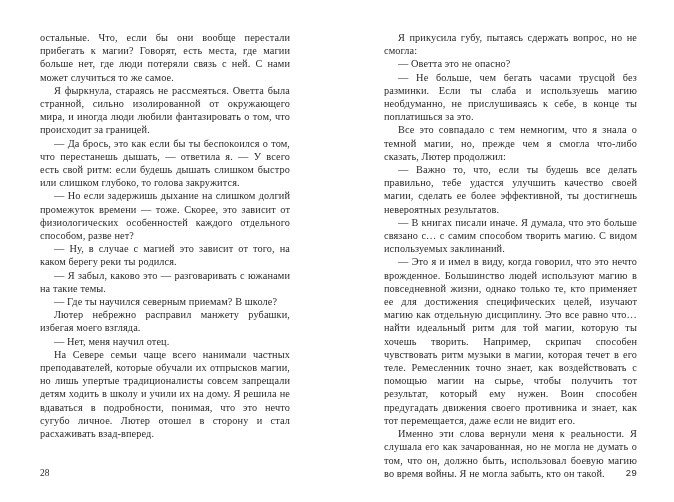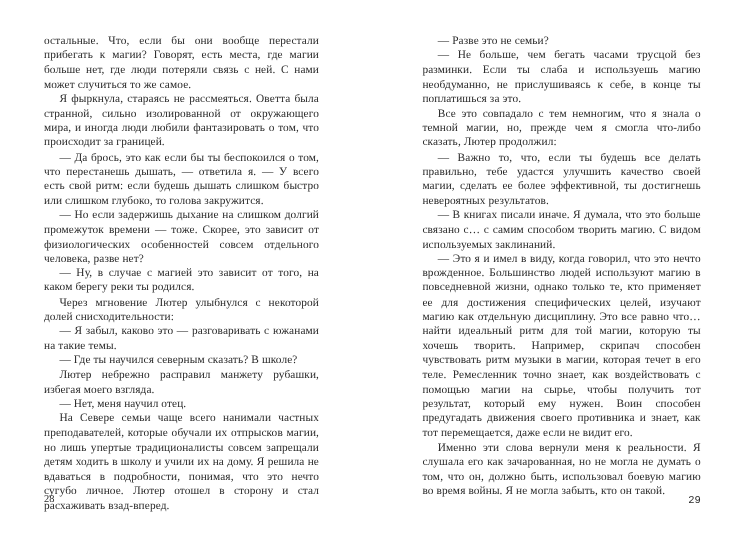--- a/index.html
+++ b/index.html
@@ -39,53 +39,53 @@
     line-height: 13.2px;
     text-align: justify;
     text-indent: 14px;
     letter-spacing: 0.1px;
   }
   .page p.continuation {
     text-indent: 0;
   }
   .page-number {
     position: absolute;
-    top: 449px;
+    top: 468px;
     font-size: 9.5px;
     color: #2a2a2a;
   }
   .page-number-left {
     left: 40px;
   }
   .page-number-right {
     right: 37px;
     font-family: Liberation Mono, monospace;
   }
 </style>
 </head>
 <body>
 
 <div class="spread">
 
   <div class="page page-left">
     <p class="continuation">остальные. Что, если бы они вообще перестали прибегать к магии? Говорят, есть места, где магии больше нет, где люди потеряли связь с ней. С нами может случиться то же самое.</p>
     <p>Я фыркнула, стараясь не рассмеяться. Оветта была странной, сильно изолированной от окружающего мира, и иногда люди любили фантазировать о том, что происходит за границей.</p>
     <p>— Да брось, это как если бы ты беспокоился о том, что перестанешь дышать, — ответила я. — У всего есть свой ритм: если будешь дышать слишком быстро или слишком глубоко, то голова закружится.</p>
-    <p>— Но если задержишь дыхание на слишком долгий промежуток времени — тоже. Скорее, это зависит от физиологических особенностей совсем отдельного человека, разве нет?</p>
+    <p>— Но если задержишь дыхание на слишком долгий промежуток времени — тоже. Скорее, это зависит от физиологических особенностей каждого отдельного способом, разве нет?</p>
     <p>— Ну, в случае с магией это зависит от того, на каком берегу реки ты родился.</p>
-    <p>Через мгновение Лютер улыбнулся с некоторой долей снисходительности:</p>
     <p>— Я забыл, каково это — разговаривать с южанами на такие темы.</p>
-    <p>— Где ты научился северным сказать? В школе?</p>
+    <p>— Где ты научился северным приемам? В школе?</p>
     <p>Лютер небрежно расправил манжету рубашки, избегая моего взгляда.</p>
     <p>— Нет, меня научил отец.</p>
     <p>На Севере семьи чаще всего нанимали частных преподавателей, которые обучали их отпрысков магии, но лишь упертые традиционалисты совсем запрещали детям ходить в школу и учили их на дому. Я решила не вдаваться в подробности, понимая, что это нечто сугубо личное. Лютер отошел в сторону и стал расхаживать взад-вперед.</p>
   </div>
 
   <div class="page page-right">
-    <p>— Разве это не семьи?</p>
+    <p>Я прикусила губу, пытаясь сдержать вопрос, но не смогла:</p>
+    <p>— Оветта это не опасно?</p>
     <p>— Не больше, чем бегать часами трусцой без разминки. Если ты слаба и используешь магию необдуманно, не прислушиваясь к себе, в конце ты поплатишься за это.</p>
     <p>Все это совпадало с тем немногим, что я знала о темной магии, но, прежде чем я смогла что-либо сказать, Лютер продолжил:</p>
     <p>— Важно то, что, если ты будешь все делать правильно, тебе удастся улучшить качество своей магии, сделать ее более эффективной, ты достигнешь невероятных результатов.</p>
     <p>— В книгах писали иначе. Я думала, что это больше связано с… с самим способом творить магию. С видом используемых заклинаний.</p>
     <p>— Это я и имел в виду, когда говорил, что это нечто врожденное. Большинство людей используют магию в повседневной жизни, однако только те, кто применяет ее для достижения специфических целей, изучают магию как отдельную дисциплину. Это все равно что… найти идеальный ритм для той магии, которую ты хочешь творить. Например, скрипач способен чувствовать ритм музыки в магии, которая течет в его теле. Ремесленник точно знает, как воздействовать с помощью магии на сырье, чтобы получить тот результат, который ему нужен. Воин способен предугадать движения своего противника и знает, как тот перемещается, даже если не видит его.</p>
     <p>Именно эти слова вернули меня к реальности. Я слушала его как зачарованная, но не могла не думать о том, что он, должно быть, использовал боевую магию во время войны. Я не могла забыть, кто он такой.</p>
   </div>
 
   <div class="page-number page-number-left">28</div>
   <div class="page-number page-number-right">29</div>

